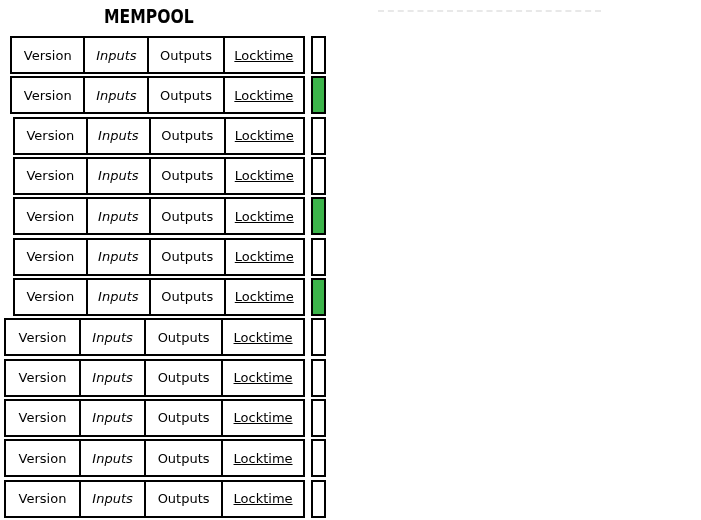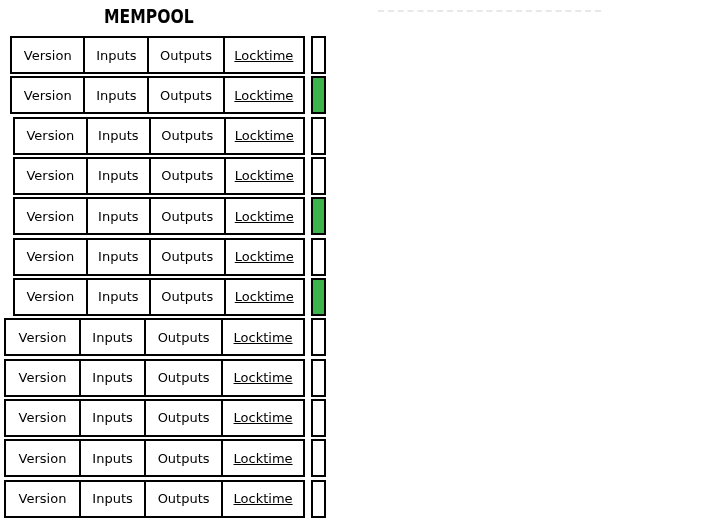--- a/index.html
+++ b/index.html
@@ -56,21 +56,21 @@
     align-items: center;
     justify-content: center;
     font-size: 13px;
     color: #000000;
     flex-basis: 0;
     white-space: nowrap;
     overflow: hidden;
   }
   .cell + .cell { margin-left: -2px; }
   .c-version  { flex-grow: 74; }
-  .c-inputs   { flex-grow: 64; }
+  .c-inputs   { flex-grow: 64; font-style: italic; }
   .c-outputs  { flex-grow: 76; }
   .c-locktime { flex-grow: 81; text-decoration: underline; }
   .indicator {
     position: absolute;
     box-sizing: border-box;
     left: 311px; top: 0;
     width: 15px; height: 38px;
     border: 2px solid #000000;
     background: #ffffff;
   }

